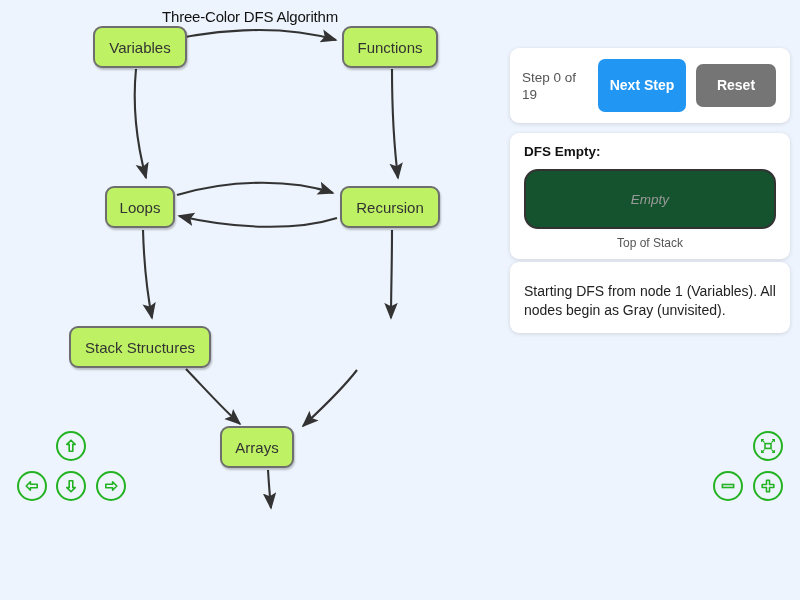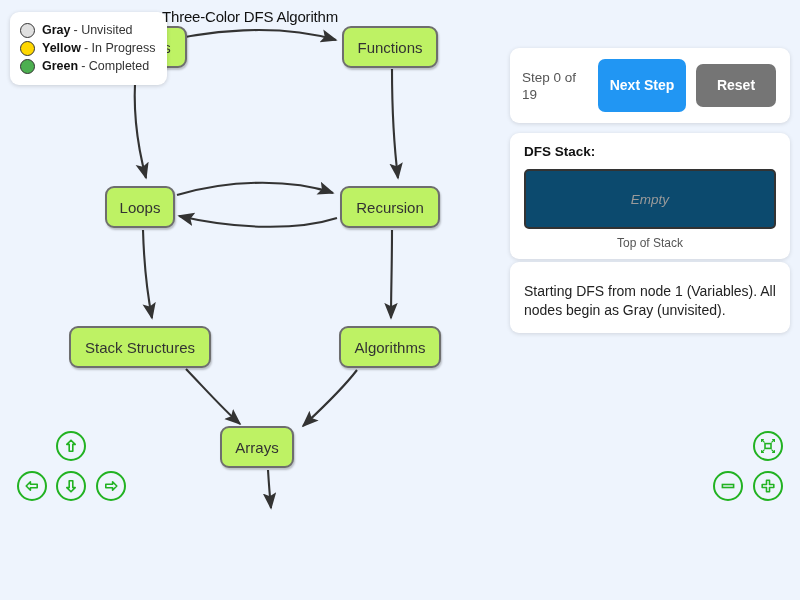--- a/index.html
+++ b/index.html
@@ -156,22 +156,22 @@
   .card-heading {
     font-size: 13.5px;
     font-weight: bold;
     color: #111111;
     margin-bottom: 10px;
   }
   .stack-box {
     box-sizing: border-box;
     height: 60px;
     border: 2px solid #333333;
-    border-radius: 5px;
-    background: #0c4a6e;
+    border-radius: 14px;
+    background: #14532d;
     display: flex;
     align-items: center;
     justify-content: center;
   }
   .stack-empty {
     font-size: 13.5px;
     font-style: italic;
     color: #9a9a9a;
   }
   .stack-caption {
@@ -257,55 +257,35 @@
   </div>
   <div class="node-box" style="left:105px; top:186px; width:70px;  height:42px;">
     <span>Loops</span>
   </div>
   <div class="node-box" style="left:340px; top:186px; width:100px; height:42px;">
     <span>Recursion</span>
   </div>
   <div class="node-box" style="left:69px;  top:326px; width:142px; height:42px;">
     <span>Stack Structures</span>
   </div>
-  <div class="node-box" style="left:339px; top:326px; width:102px; height:42px;">
-    <span>Algorithms</span>
-  </div>
   <div class="node-box" style="left:220px; top:426px; width:74px;  height:42px;">
     <span>Arrays</span>
   </div>
 
-  <div class="legend">
-    <div class="legend-row">
-      <span class="legend-swatch" style="background:#e0e0e0;"></span>
-      <span class="legend-name">Gray</span>
-      <span class="legend-desc">- Unvisited</span>
-    </div>
-    <div class="legend-row">
-      <span class="legend-swatch" style="background:#ffd700;"></span>
-      <span class="legend-name">Yellow</span>
-      <span class="legend-desc">- In Progress</span>
-    </div>
-    <div class="legend-row">
-      <span class="legend-swatch" style="background:#4caf50;"></span>
-      <span class="legend-name">Green</span>
-      <span class="legend-desc">- Completed</span>
-    </div>
-  </div>
 
   <div class="side-panel">
 
     <div class="card controls-card">
       <div class="step-counter">Step 0 of 19</div>
       <button class="btn btn-next">Next Step</button>
       <button class="btn btn-reset">Reset</button>
     </div>
 
     <div class="card stack-card">
-      <div class="card-heading">DFS Stack:</div>
+      <div class="card-heading">DFS Empty:</div>
       <div class="stack-box">
         <span class="stack-empty">Empty</span>
       </div>
       <div class="stack-caption">Top of Stack</div>
     </div>
 
     <div class="card action-card">
       <div class="action-text">Starting DFS from node 1 (Variables). All nodes begin as Gray (unvisited).</div>
     </div>
 

